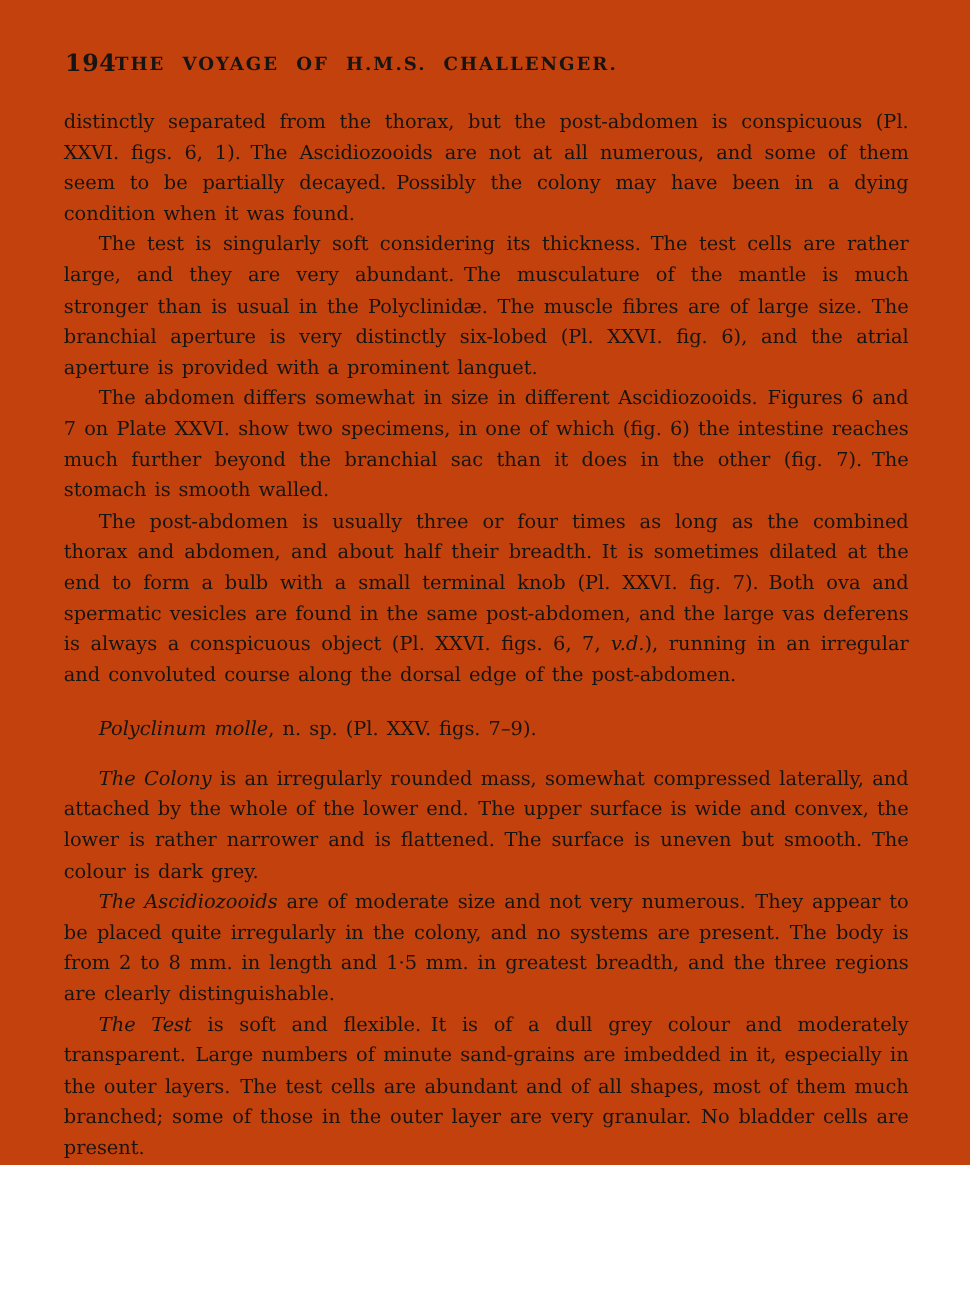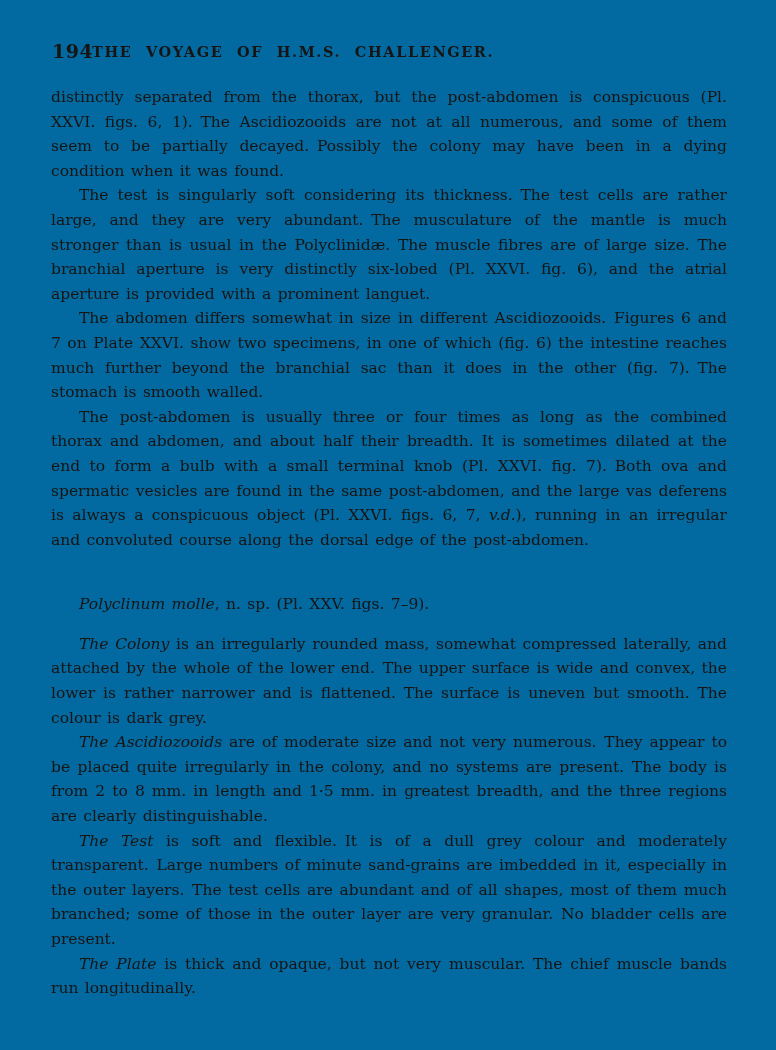--- a/index.html
+++ b/index.html
@@ -3,22 +3,22 @@
 <meta charset="utf-8">
 <style>
   html, body {
     margin: 0;
     padding: 0;
     background: #ffffff;
   }
   .page {
     position: relative;
     width: 776px;
-    height: 1050px;
-    background: #0369a1;
+    height: 932px;
+    background: #c2410c;
     color: #171513;
     font-family: "DejaVu Serif", serif;
     overflow: hidden;
   }
   .running-head {
     position: absolute;
     top: 40px;
     left: 52px;
     right: 50px;
     height: 24px;
@@ -53,21 +53,21 @@
     word-spacing: 1.5px;
   }
   .text-block p {
     margin: 0;
     padding: 0;
   }
   .text-block p.indent {
     text-indent: 28px;
   }
   .text-block p.heading {
-    margin-top: 40px;
+    margin-top: 19px;
     margin-bottom: 15px;
     text-align: left;
   }
   .italic {
     font-style: italic;
   }
 </style>
 </head>
 <body>
 

